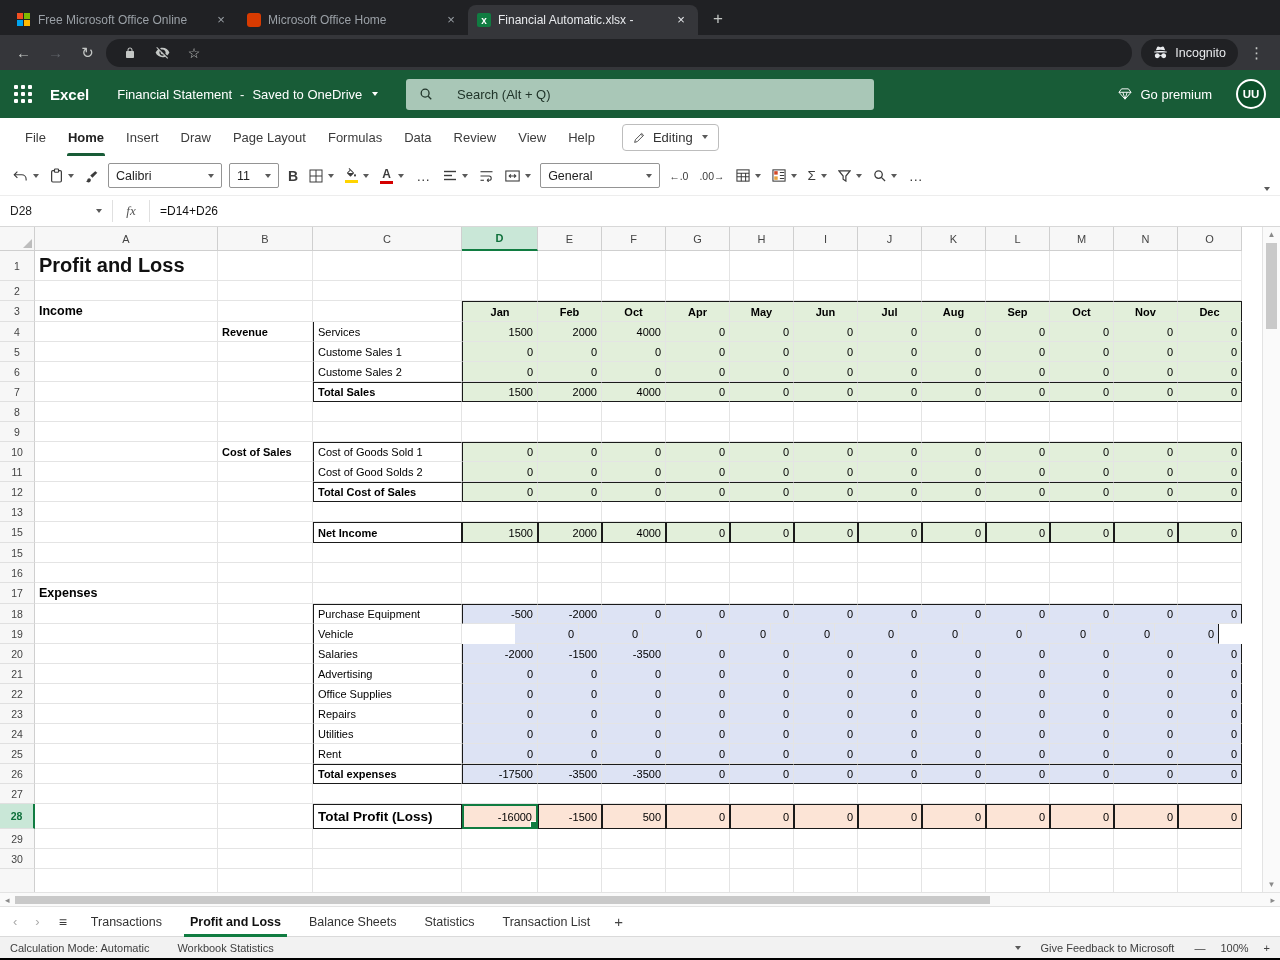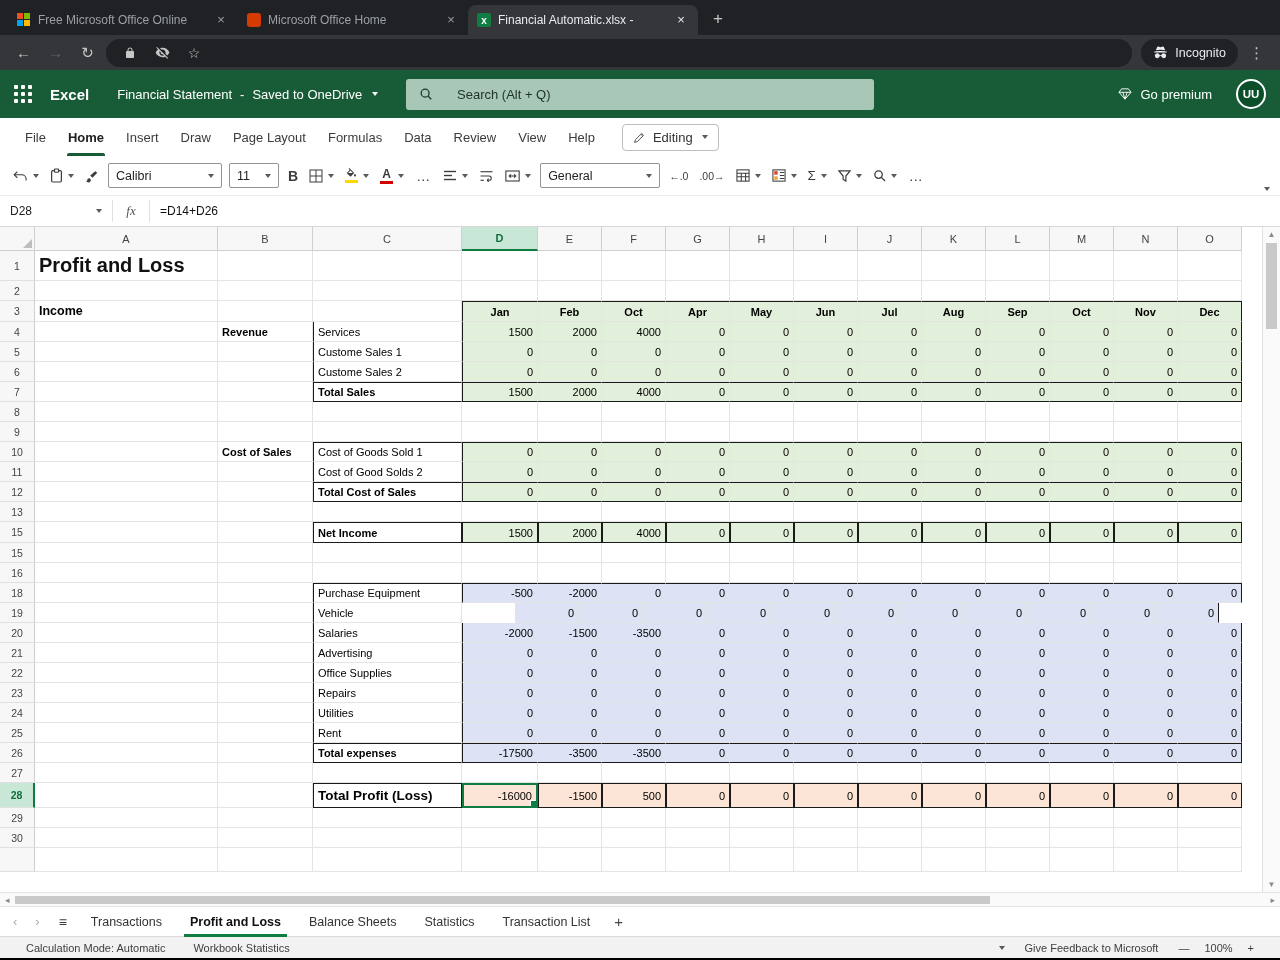--- a/index.html
+++ b/index.html
@@ -145,21 +145,21 @@
   .snav { color:#ababab; font-size:13px; padding:0 9px; }
   .smenu { color:#3c3c3c; font-size:14px; padding:0 10px; }
   .stab { font-size:12.5px; color:#333; padding:0 14px; height:30px; display:flex; align-items:center;
           position:relative; white-space:nowrap; }
   .stab.active { font-weight:bold; color:#111; }
   .stab.active::after { content:""; position:absolute; left:8px; right:8px; bottom:0; height:3px; background:#107c41; }
   .sadd { font-size:15px; color:#444; padding:0 10px; }
 
   
   .sbar { height:22px; background:#f2f2f2; border-top:1px solid #dadada; display:flex; align-items:center;
-          font-size:11px; color:#404040; padding:0 26px; }
+          font-size:11px; color:#404040; padding:0 10px; }
   .sb-item { margin-right:28px; }
   .sb-right { margin-left:auto; display:flex; align-items:center; gap:20px; }
   .zoomctl { display:flex; align-items:center; gap:15px; }
   .blackbar { height:2px; background:#000; }
 </style>
 </head>
 <body>
 
 <div class="screen">
 
@@ -708,20 +708,38 @@
           <div class="gc" style="width: 64px;"></div>
           <div class="gc" style="width: 64px;"></div>
           <div class="gc" style="width: 64px;"></div>
           <div class="gc" style="width: 64px;"></div>
           <div class="gc" style="width: 64px;"></div>
           <div class="gc" style="width: 64px;"></div>
           <div class="gc" style="width: 64px;"></div>
           <div class="gc" style="width: 64px;"></div>
           <div class="gc" style="width: 64px;"></div>
         </div>
+        <div class="g-row" style="height: 21px;">
+          <div class="g-rowhdr">17</div>
+          <div class="gc sect" style="width: 183px;">Expenses</div>
+          <div class="gc" style="width: 95px;"></div>
+          <div class="gc" style="width: 149px;"></div>
+          <div class="gc" style="width: 76px;"></div>
+          <div class="gc" style="width: 64px;"></div>
+          <div class="gc" style="width: 64px;"></div>
+          <div class="gc" style="width: 64px;"></div>
+          <div class="gc" style="width: 64px;"></div>
+          <div class="gc" style="width: 64px;"></div>
+          <div class="gc" style="width: 64px;"></div>
+          <div class="gc" style="width: 64px;"></div>
+          <div class="gc" style="width: 64px;"></div>
+          <div class="gc" style="width: 64px;"></div>
+          <div class="gc" style="width: 64px;"></div>
+          <div class="gc" style="width: 64px;"></div>
+        </div>
         <div class="g-row" style="height: 20px;">
           <div class="g-rowhdr">18</div>
           <div class="gc" style="width: 183px;"></div>
           <div class="gc" style="width: 95px;"></div>
           <div class="gc bl bt" style="width: 149px;">Purchase Equipment</div>
           <div class="gc num z-lav bt bl" style="width: 76px;">-500</div>
           <div class="gc num z-lav bt" style="width: 64px;">-2000</div>
           <div class="gc num z-lav bt" style="width: 64px;">0</div>
           <div class="gc num z-lav bt" style="width: 64px;">0</div>
           <div class="gc num z-lav bt" style="width: 64px;">0</div>

